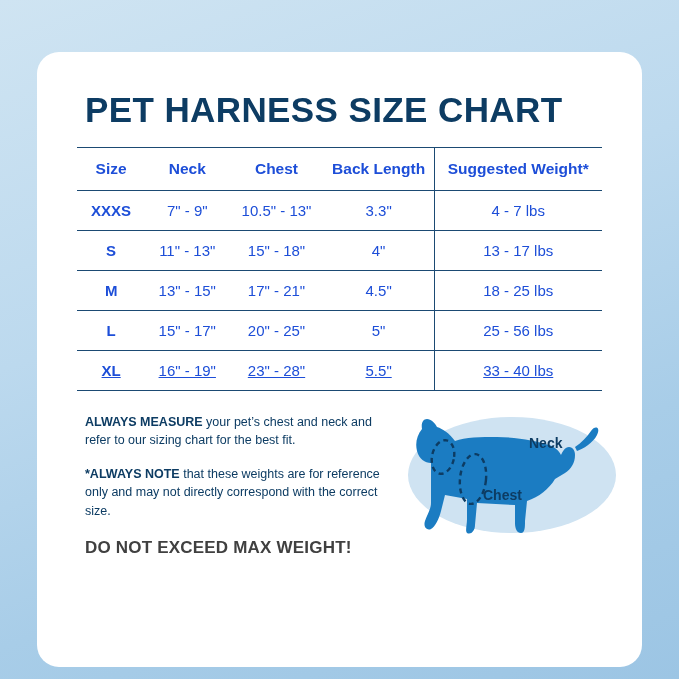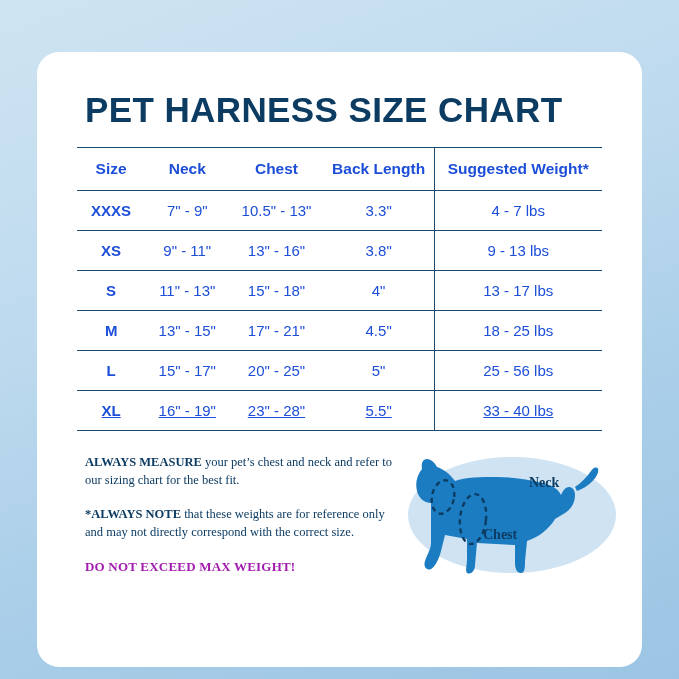--- a/index.html
+++ b/index.html
@@ -70,35 +70,34 @@
   col.c-size { width: 13%; }
   col.c-neck { width: 16%; }
   col.c-chest { width: 18%; }
   col.c-back { width: 21%; }
   col.c-weight { width: 32%; }
 
   .bottom {
     display: flex;
     margin-top: 22px;
     flex: 1;
-    font-family: Liberation Serif, serif;
   }
   .notes {
     width: 320px;
     padding-left: 8px;
     color: #0d3c63;
     font-size: 12.5px;
     line-height: 1.45;
   }
   .notes p { margin: 0 0 16px 0; }
   .notes strong { font-weight: bold; }
   .warning {
-    color: #a21caf;
-    font-weight: bold;
-    font-size: 13px;
+    color: #404040;
+    font-weight: bold;
+    font-size: 17px;
     letter-spacing: 0.2px;
   }
   .figure {
     position: relative;
     flex: 1;
     min-height: 150px;
   }
   .figure svg { position: absolute; top: -6px; left: 0; }
   .fig-label {
     position: absolute;
@@ -133,27 +132,20 @@
         <th>Suggested Weight*</th>
       </tr>
     </thead>
     <tbody>
       <tr>
         <td class="size-cell">XXXS</td>
         <td>7" - 9"</td>
         <td>10.5" - 13"</td>
         <td>3.3"</td>
         <td>4 - 7 lbs</td>
-      </tr>
-      <tr>
-        <td class="size-cell">XS</td>
-        <td>9" - 11"</td>
-        <td>13" - 16"</td>
-        <td>3.8"</td>
-        <td>9 - 13 lbs</td>
       </tr>
       <tr>
         <td class="size-cell">S</td>
         <td>11" - 13"</td>
         <td>15" - 18"</td>
         <td>4"</td>
         <td>13 - 17 lbs</td>
       </tr>
       <tr>
         <td class="size-cell">M</td>

